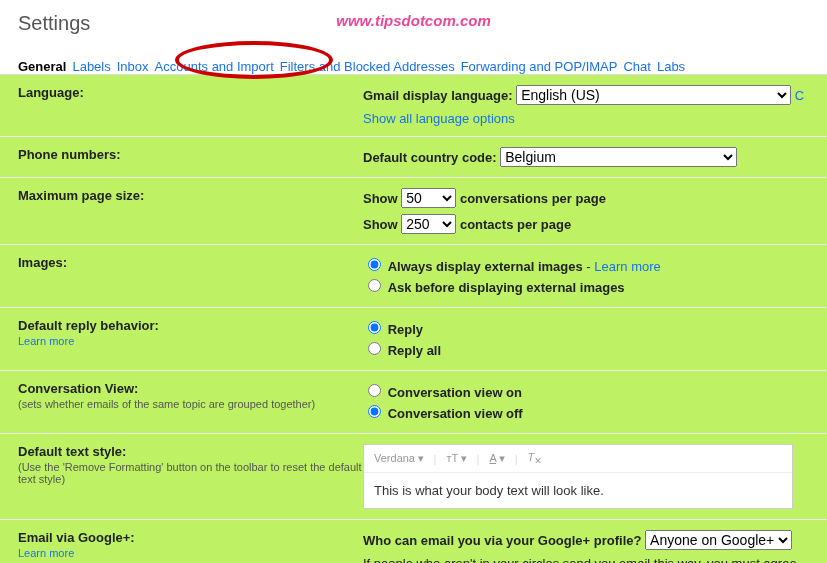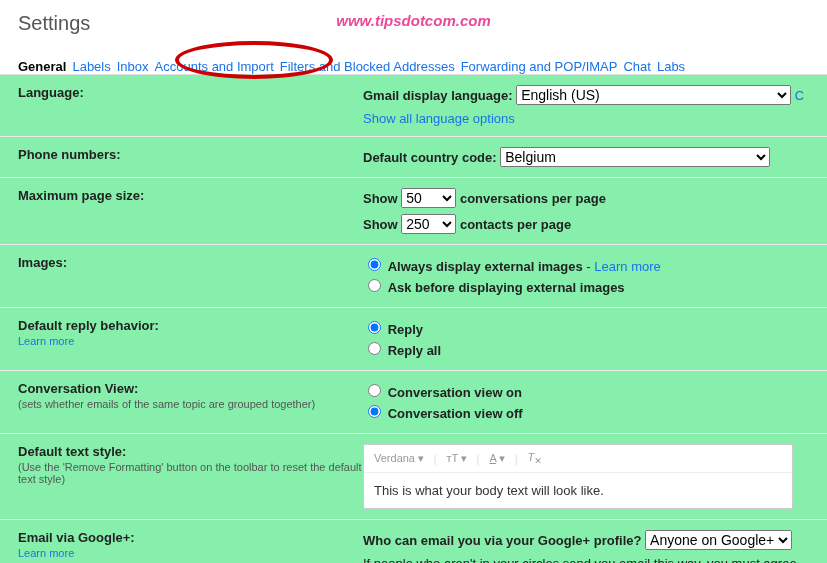--- a/index.html
+++ b/index.html
@@ -66,21 +66,21 @@
   pointer-events: none;
   z-index: 5;
 }
 .content {
   padding: 0 0 0 0;
 }
 .row {
   display: flex;
   padding: 10px 18px;
   border-top: 1px solid #eaeaea;
-  background: #86efac;
+  background: #bef264;
 }
 .row:first-child { border-top: none; }
 .row-label {
   width: 345px;
   flex-shrink: 0;
   font-weight: bold;
 }
 .row-label .sub {
   font-weight: normal;
   font-size: 11px;
@@ -96,21 +96,21 @@
   cursor: pointer;
   font-weight: normal;
 }
 .bold { font-weight: bold; }
 select {
   font-family: Arial, sans-serif;
   font-size: 14px;
   height: 20px;
 }
 .lang-select { width: 275px; }
-.country-select { width: 270px; }
+.country-select { width: 237px; }
 .small-select { width: 55px; }
 .line { margin-bottom: 6px; }
 .radio-line { margin-bottom: 2px; }
 .radio-line label { font-weight: bold; }
 .editor-box {
   border: 1px solid #ccc;
   background: #fff;
   width: 430px;
 }
 .editor-toolbar {

